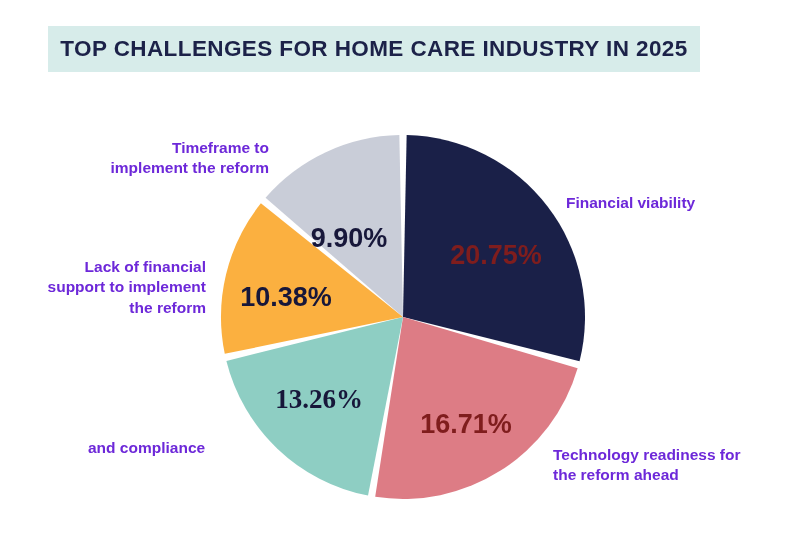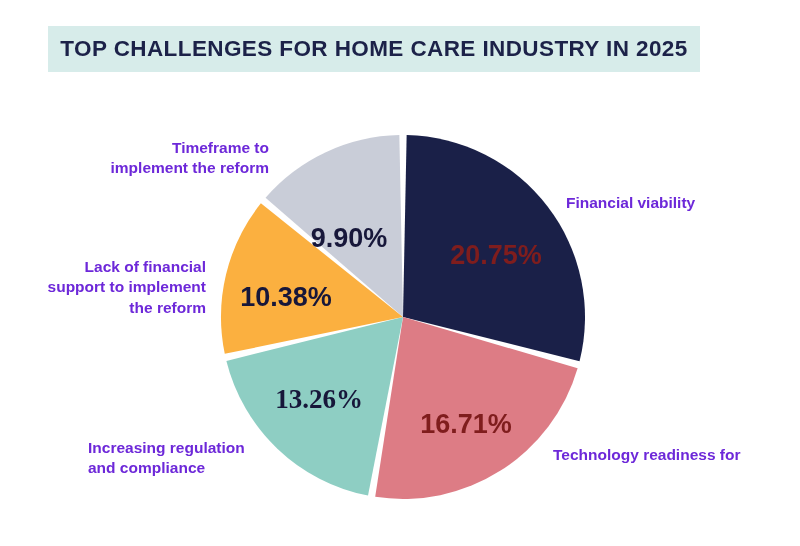--- a/index.html
+++ b/index.html
@@ -90,24 +90,24 @@
 
     <div class="pct pct-dark" style="left:349px;top:207px;margin-top:31px;">9.90%</div>
   </div>
 
   <div class="cat l" style="left:566px;top:193px;">
     <div>Financial viability</div>
   </div>
 
   <div class="cat l" style="left:553px;top:445px;">
     <div>Technology readiness for</div>
+    <div>the reform ahead</div>
   </div>
 
   <div class="cat l" style="left:88px;top:438px;">
-    <div>Increasing regulation</div>
     <div>and compliance</div>
   </div>
 
   <div class="cat r" style="right:594px;top:257px;">
     <div>Lack of financial</div>
     <div>support to implement</div>
     <div>the reform</div>
   </div>
 
   <div class="cat r" style="right:531px;top:138px;">

